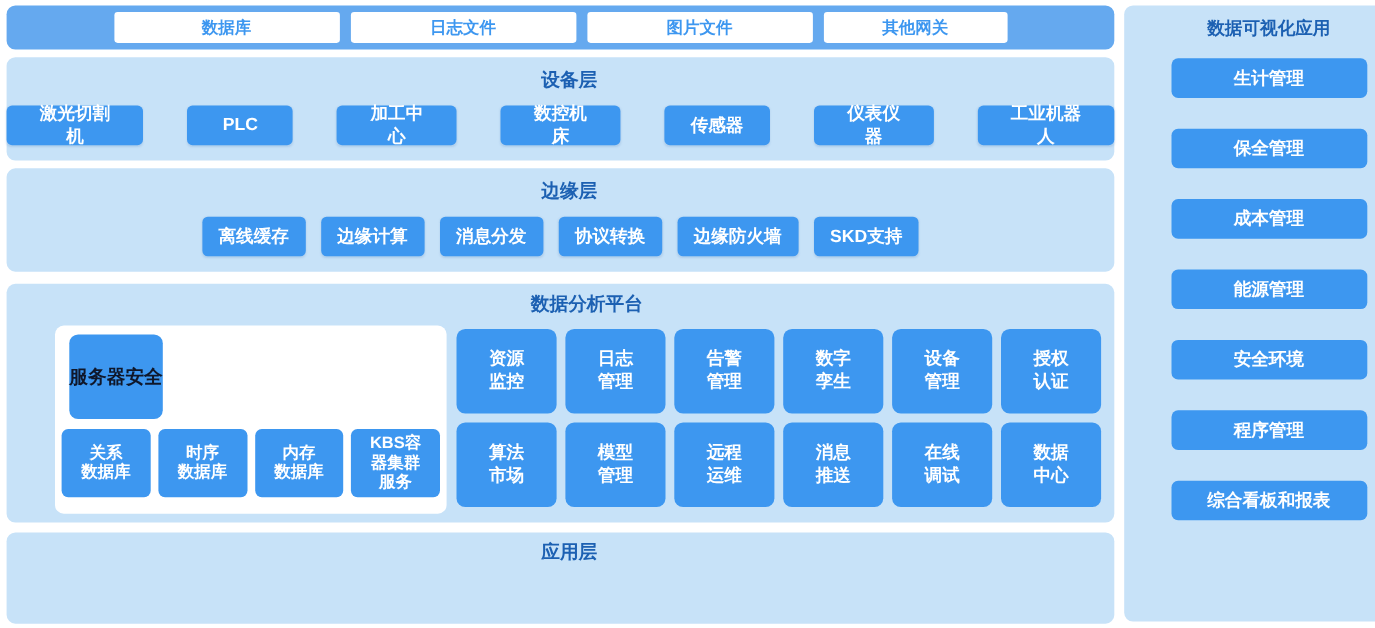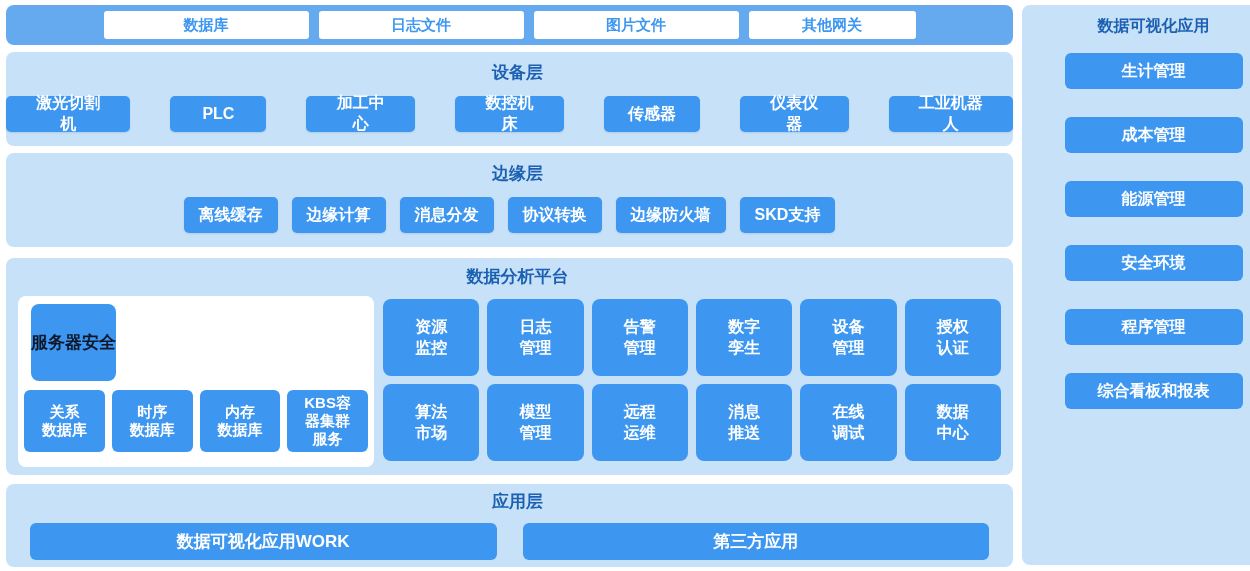--- a/index.html
+++ b/index.html
@@ -26,21 +26,21 @@
   .btn-row { display:flex; justify-content:center; margin-top:12px; }
   .row-device { gap:40px; } .row-edge { gap:14px; }
   .blue-btn { height:36px; background:#3D97F0; border:none; border-radius:5px;
     color:#ffffff; font-weight:bold; font-size:16px;
     display:flex; align-items:center; justify-content:center; cursor:pointer;
     box-shadow:0 1px 2px rgba(30,90,160,.15); }
   .row-device .blue-btn { padding:0 23px; min-width:96px; }
   .row-edge .blue-btn { padding:0 15px; min-width:92px; }
 
   
-  .platform { height:217px; margin-top:11px; }
+  .platform { height:217px; margin-top:11px;padding-left:32px; }
   .platform .sec-title { padding-top:7px; }
   .plat-body { display:flex; margin-top:8px; padding:0 12px; }
   .white-box { width:356px; height:171px; background:#ffffff; border-radius:8px;
     padding:8px 6px 6px 6px; }
   .server-btn { display:flex; align-items:center; justify-content:center;
     height:77px; margin:0 7px; background:#3D97F0; border:none; border-radius:8px;
     color:#0f172a; font-size:17px; font-weight:bold; cursor:pointer; }
   .db-row { display:flex; gap:7px; margin-top:9px; }
   .db-btn { flex:1; height:62px; background:#3D97F0; border:none; border-radius:6px;
     color:#fff; font-size:15px; font-weight:bold; line-height:1.2;
@@ -152,32 +152,29 @@
           <button class="mod-cell">在线
 调试</button>
           <button class="mod-cell">数据
 中心</button>
         </div>
       </div>
     </div>
 
     <div class="section app">
       <div class="sec-title">应用层</div>
-      <div class="app-row">
-        <button class="app-btn">数据可视化应用WORK</button>
-        <button class="app-btn">第三方应用</button>
-      </div>
     </div>
 
   </div>
 
   <div class="sidebar section">
     <div class="sb-title">数据可视化应用</div>
     <div class="sb-list">
       <button class="sb-btn">生计管理</button>
+      <button class="sb-btn">保全管理</button>
       <button class="sb-btn">成本管理</button>
       <button class="sb-btn">能源管理</button>
       <button class="sb-btn">安全环境</button>
       <button class="sb-btn">程序管理</button>
       <button class="sb-btn">综合看板和报表</button>
     </div>
   </div>
 
 </div>
 

